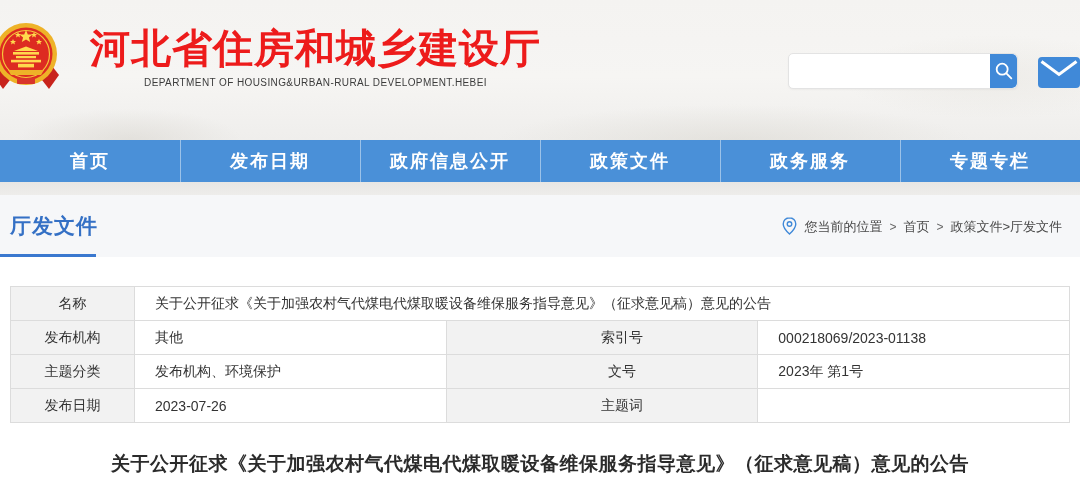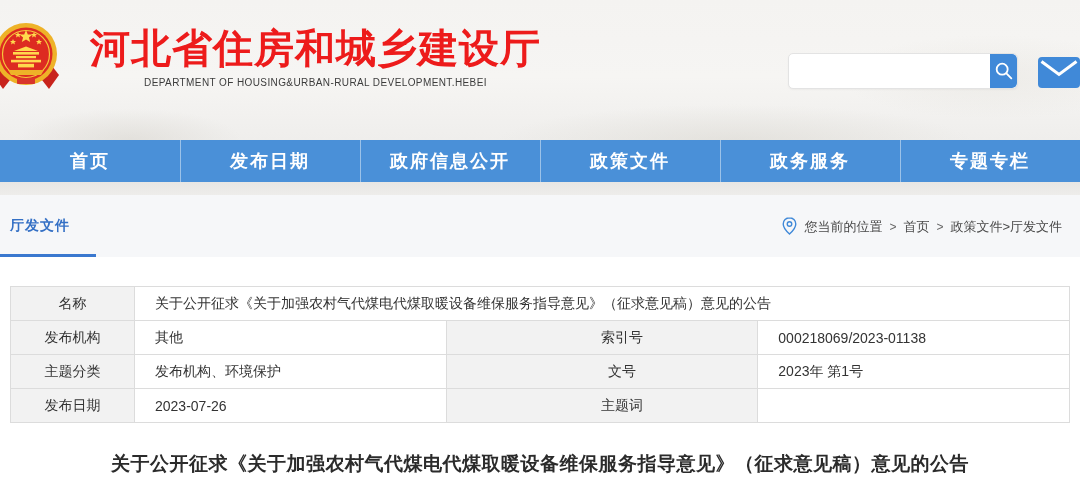--- a/index.html
+++ b/index.html
@@ -62,21 +62,21 @@
   .nav-item + .nav-item::before {
     content: ""; position: absolute; left: 0; top: 0; bottom: 0; width: 1px;
     background: rgba(255,255,255,0.45);
   }
 
   
   .banner-strip { height: 13px; background: linear-gradient(180deg, #e7e6e4, #eeedeb); }
   .subheader { position: relative; height: 62px; background: #f6f7f9; }
   .section-title {
     position: absolute; left: 10px; top: 50%; transform: translateY(-50%);
-    font-size: 14px; font-weight: bold; color: #3470c5; letter-spacing: 1px;
+    font-size: 21px; font-weight: bold; color: #3470c5; letter-spacing: 1px;
   }
   .section-underline {
     position: absolute; left: 0; bottom: 0; width: 96px; height: 3px; background: #3a78cf;
   }
   .breadcrumb {
     position: absolute; right: 18px; top: 50%; transform: translateY(-50%);
     display: flex; align-items: center; gap: 7px; font-size: 13px; color: #4a4a4a;
     white-space: nowrap;
   }
   .breadcrumb .sep { color: #666; font-size: 12px; }

